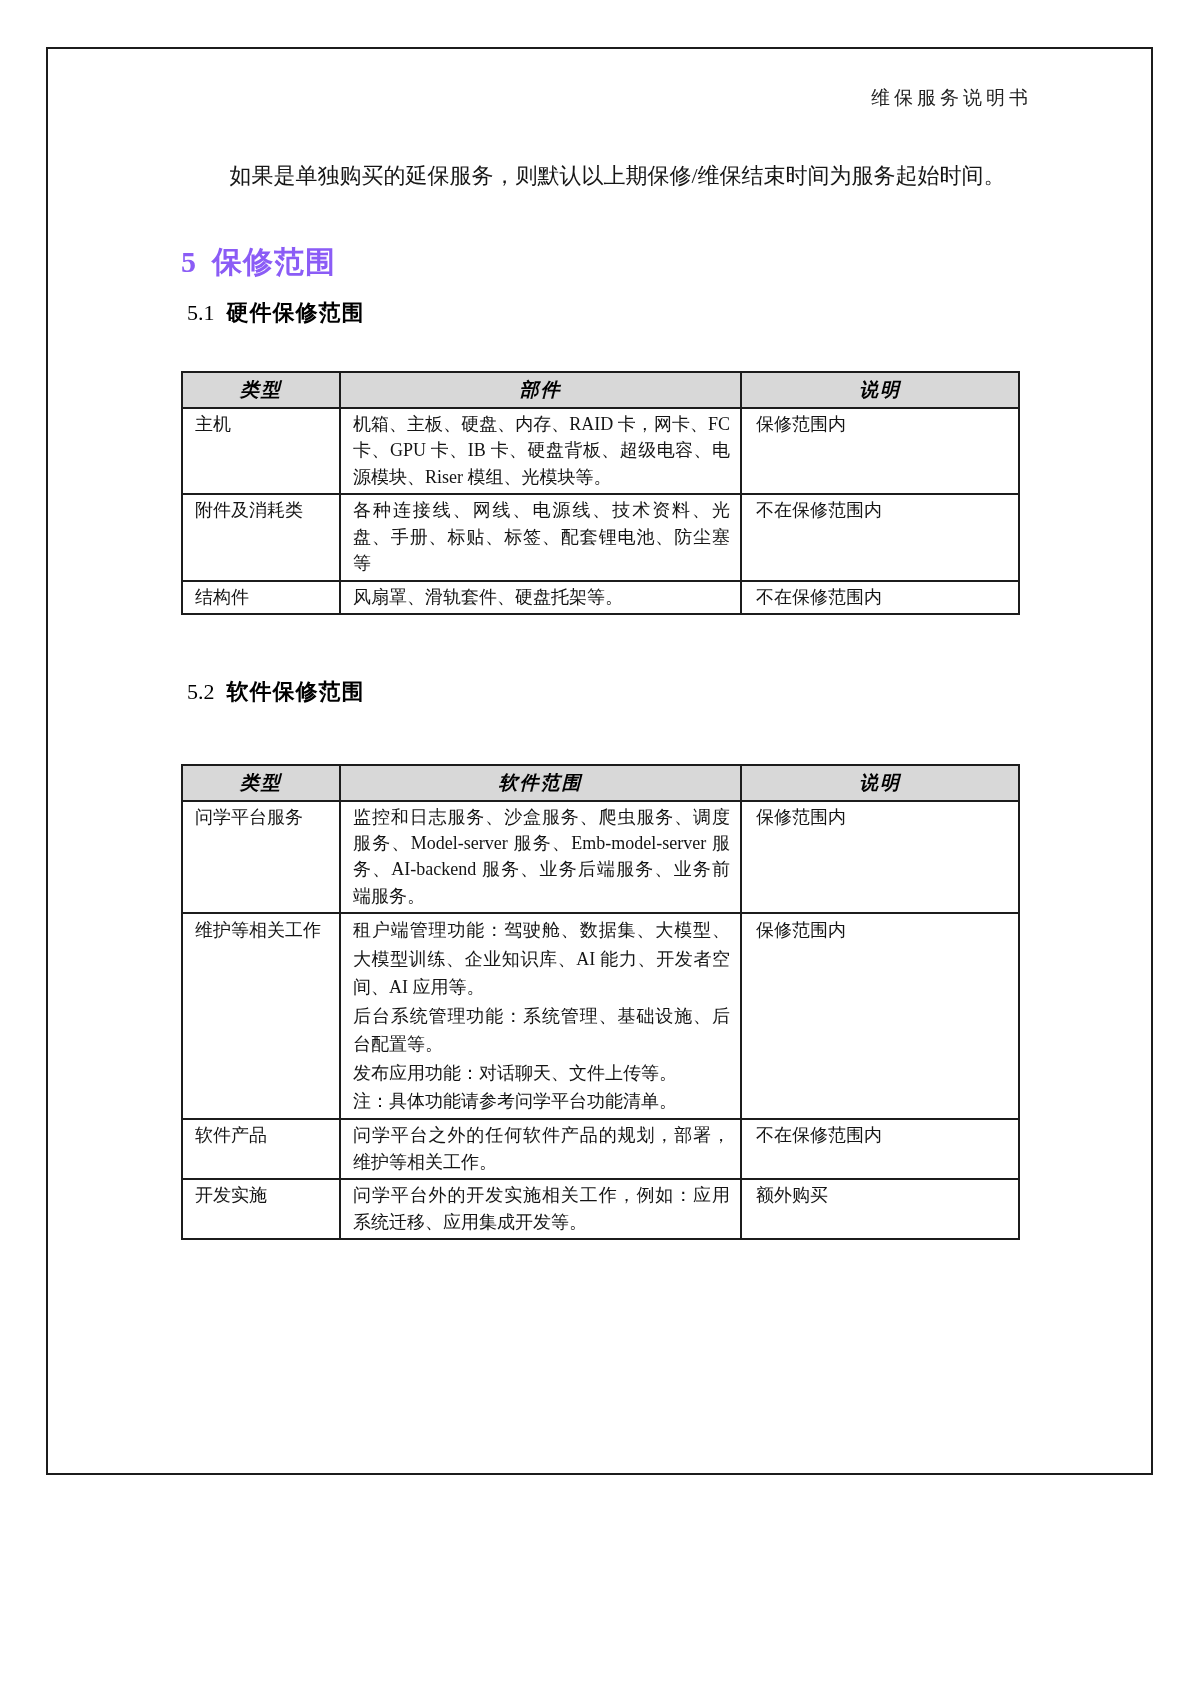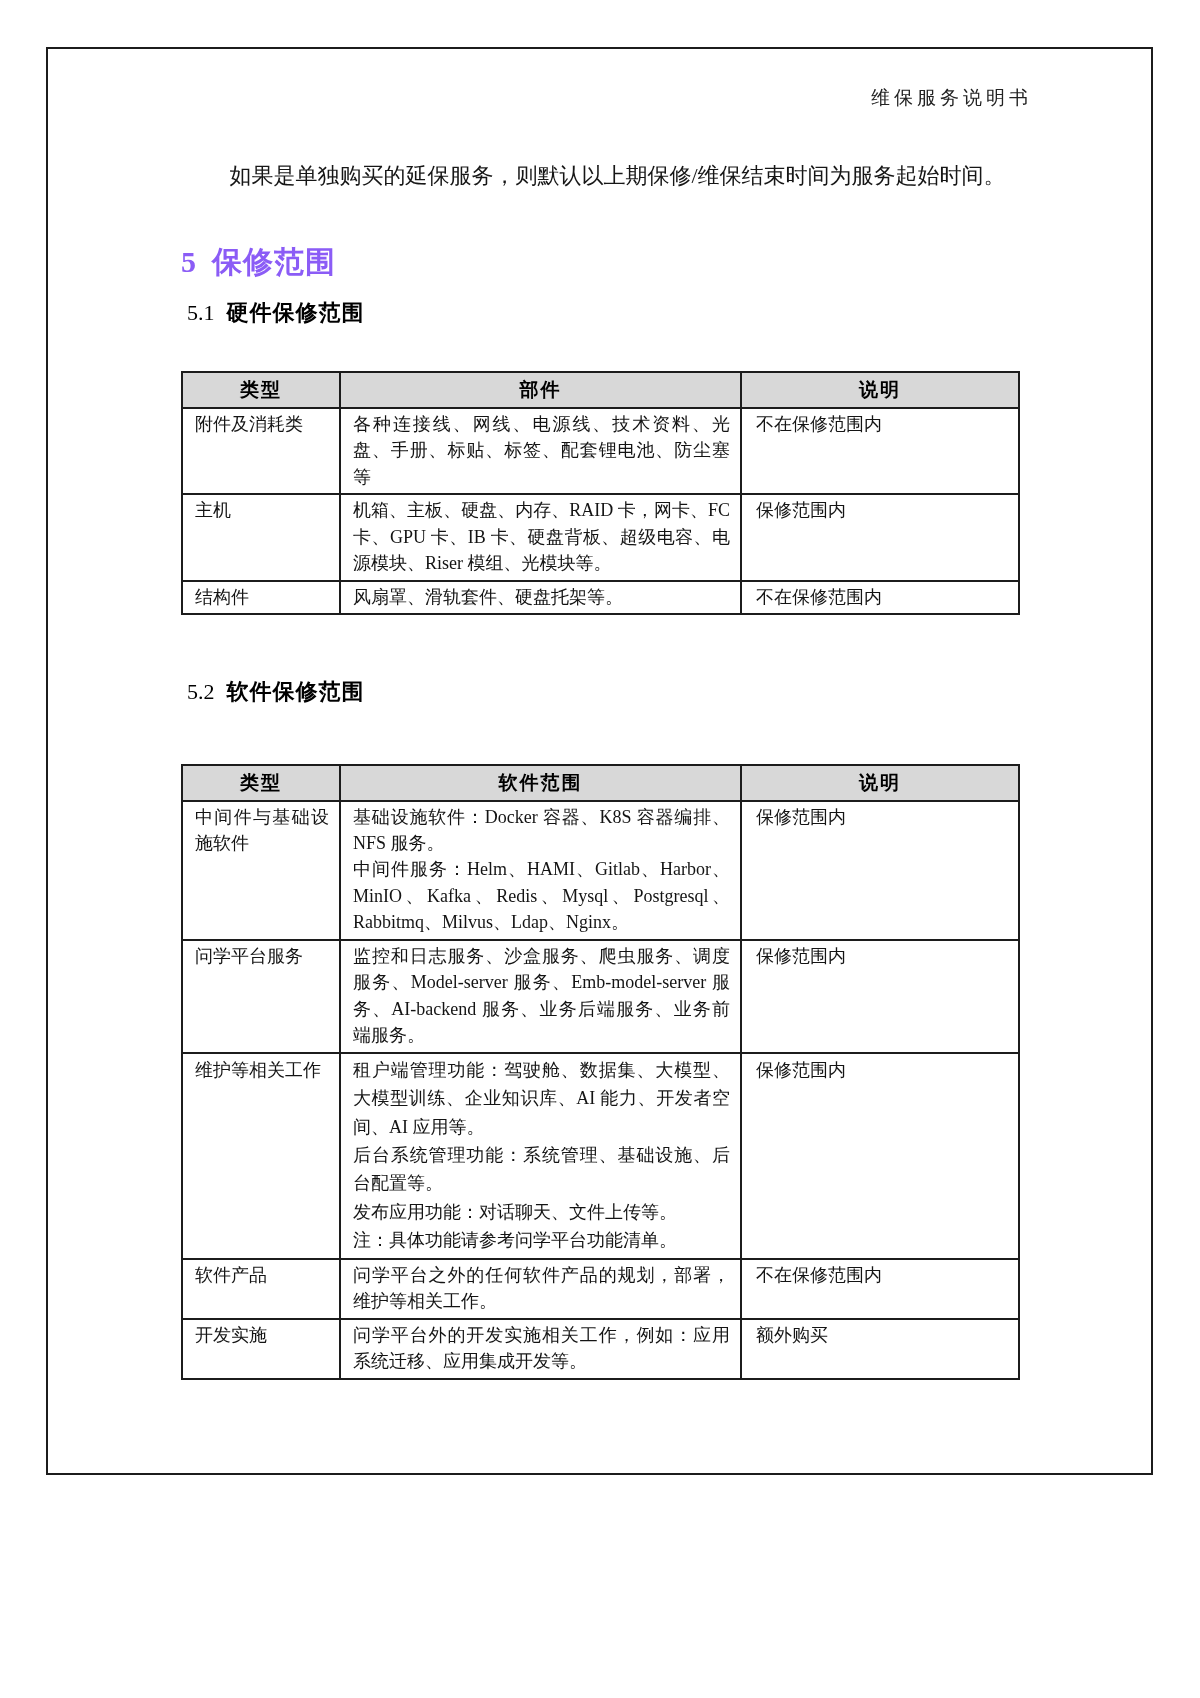--- a/index.html
+++ b/index.html
@@ -82,20 +82,21 @@
   .doc-table th {
     background: #d8d8d8;
     border: 2px solid #1c1c1c;
     font-family: "Liberation Sans", "DejaVu Sans", sans-serif;
     font-weight: 700;
     font-size: 19px;
     padding: 4px 2px;
     text-align: center;
     letter-spacing: 2px;
     color: #000;
+    font-style: italic;
   }
   .doc-table td {
     border: 2px solid #1c1c1c;
     vertical-align: top;
     font-size: 18px;
     line-height: 1.47;
     padding: 2px 10px 3px 12px;
     text-align: justify;
     color: #141414;
   }
@@ -139,28 +140,28 @@
           <col class="c2">
           <col class="c3">
         </colgroup>
       <tbody>
         <tr>
           <th>类型</th>
           <th>部件</th>
           <th>说明</th>
         </tr>
         <tr>
+          <td>主机</td>
+          <td>机箱、主板、硬盘、内存、RAID 卡，网卡、FC 卡、GPU 卡、IB 卡、硬盘背板、超级电容、电源模块、Riser 模组、光模块等。</td>
+          <td class="note-cell">保修范围内</td>
+        </tr>
+        <tr>
           <td>附件及消耗类</td>
           <td>各种连接线、网线、电源线、技术资料、光盘、手册、标贴、标签、配套锂电池、防尘塞等</td>
           <td class="note-cell">不在保修范围内</td>
-        </tr>
-        <tr>
-          <td>主机</td>
-          <td>机箱、主板、硬盘、内存、RAID 卡，网卡、FC 卡、GPU 卡、IB 卡、硬盘背板、超级电容、电源模块、Riser 模组、光模块等。</td>
-          <td class="note-cell">保修范围内</td>
         </tr>
         <tr>
           <td>结构件</td>
           <td>风扇罩、滑轨套件、硬盘托架等。</td>
           <td class="note-cell">不在保修范围内</td>
         </tr>
       </tbody>
     </table>
 
     <div class="h2 second">
@@ -173,28 +174,20 @@
           <col class="c2">
           <col class="c3">
         </colgroup>
       <tbody>
         <tr>
           <th>类型</th>
           <th>软件范围</th>
           <th>说明</th>
         </tr>
         <tr>
-          <td>中间件与基础设施软件</td>
-          <td>
-            <p>基础设施软件：Docker 容器、K8S 容器编排、NFS 服务。</p>
-            <p>中间件服务：Helm、HAMI、Gitlab、Harbor、MinIO、Kafka、Redis、Mysql、Postgresql、Rabbitmq、Milvus、Ldap、Nginx。</p>
-          </td>
-          <td class="note-cell">保修范围内</td>
-        </tr>
-        <tr>
           <td>问学平台服务</td>
           <td>
             <p>监控和日志服务、沙盒服务、爬虫服务、调度服务、Model-server 服务、Emb-model-server 服务、AI-backend 服务、业务后端服务、业务前端服务。</p>
           </td>
           <td class="note-cell">保修范围内</td>
         </tr>
         <tr class="loose">
           <td>维护等相关工作</td>
           <td>
             <p>租户端管理功能：驾驶舱、数据集、大模型、大模型训练、企业知识库、AI 能力、开发者空间、AI 应用等。</p>

